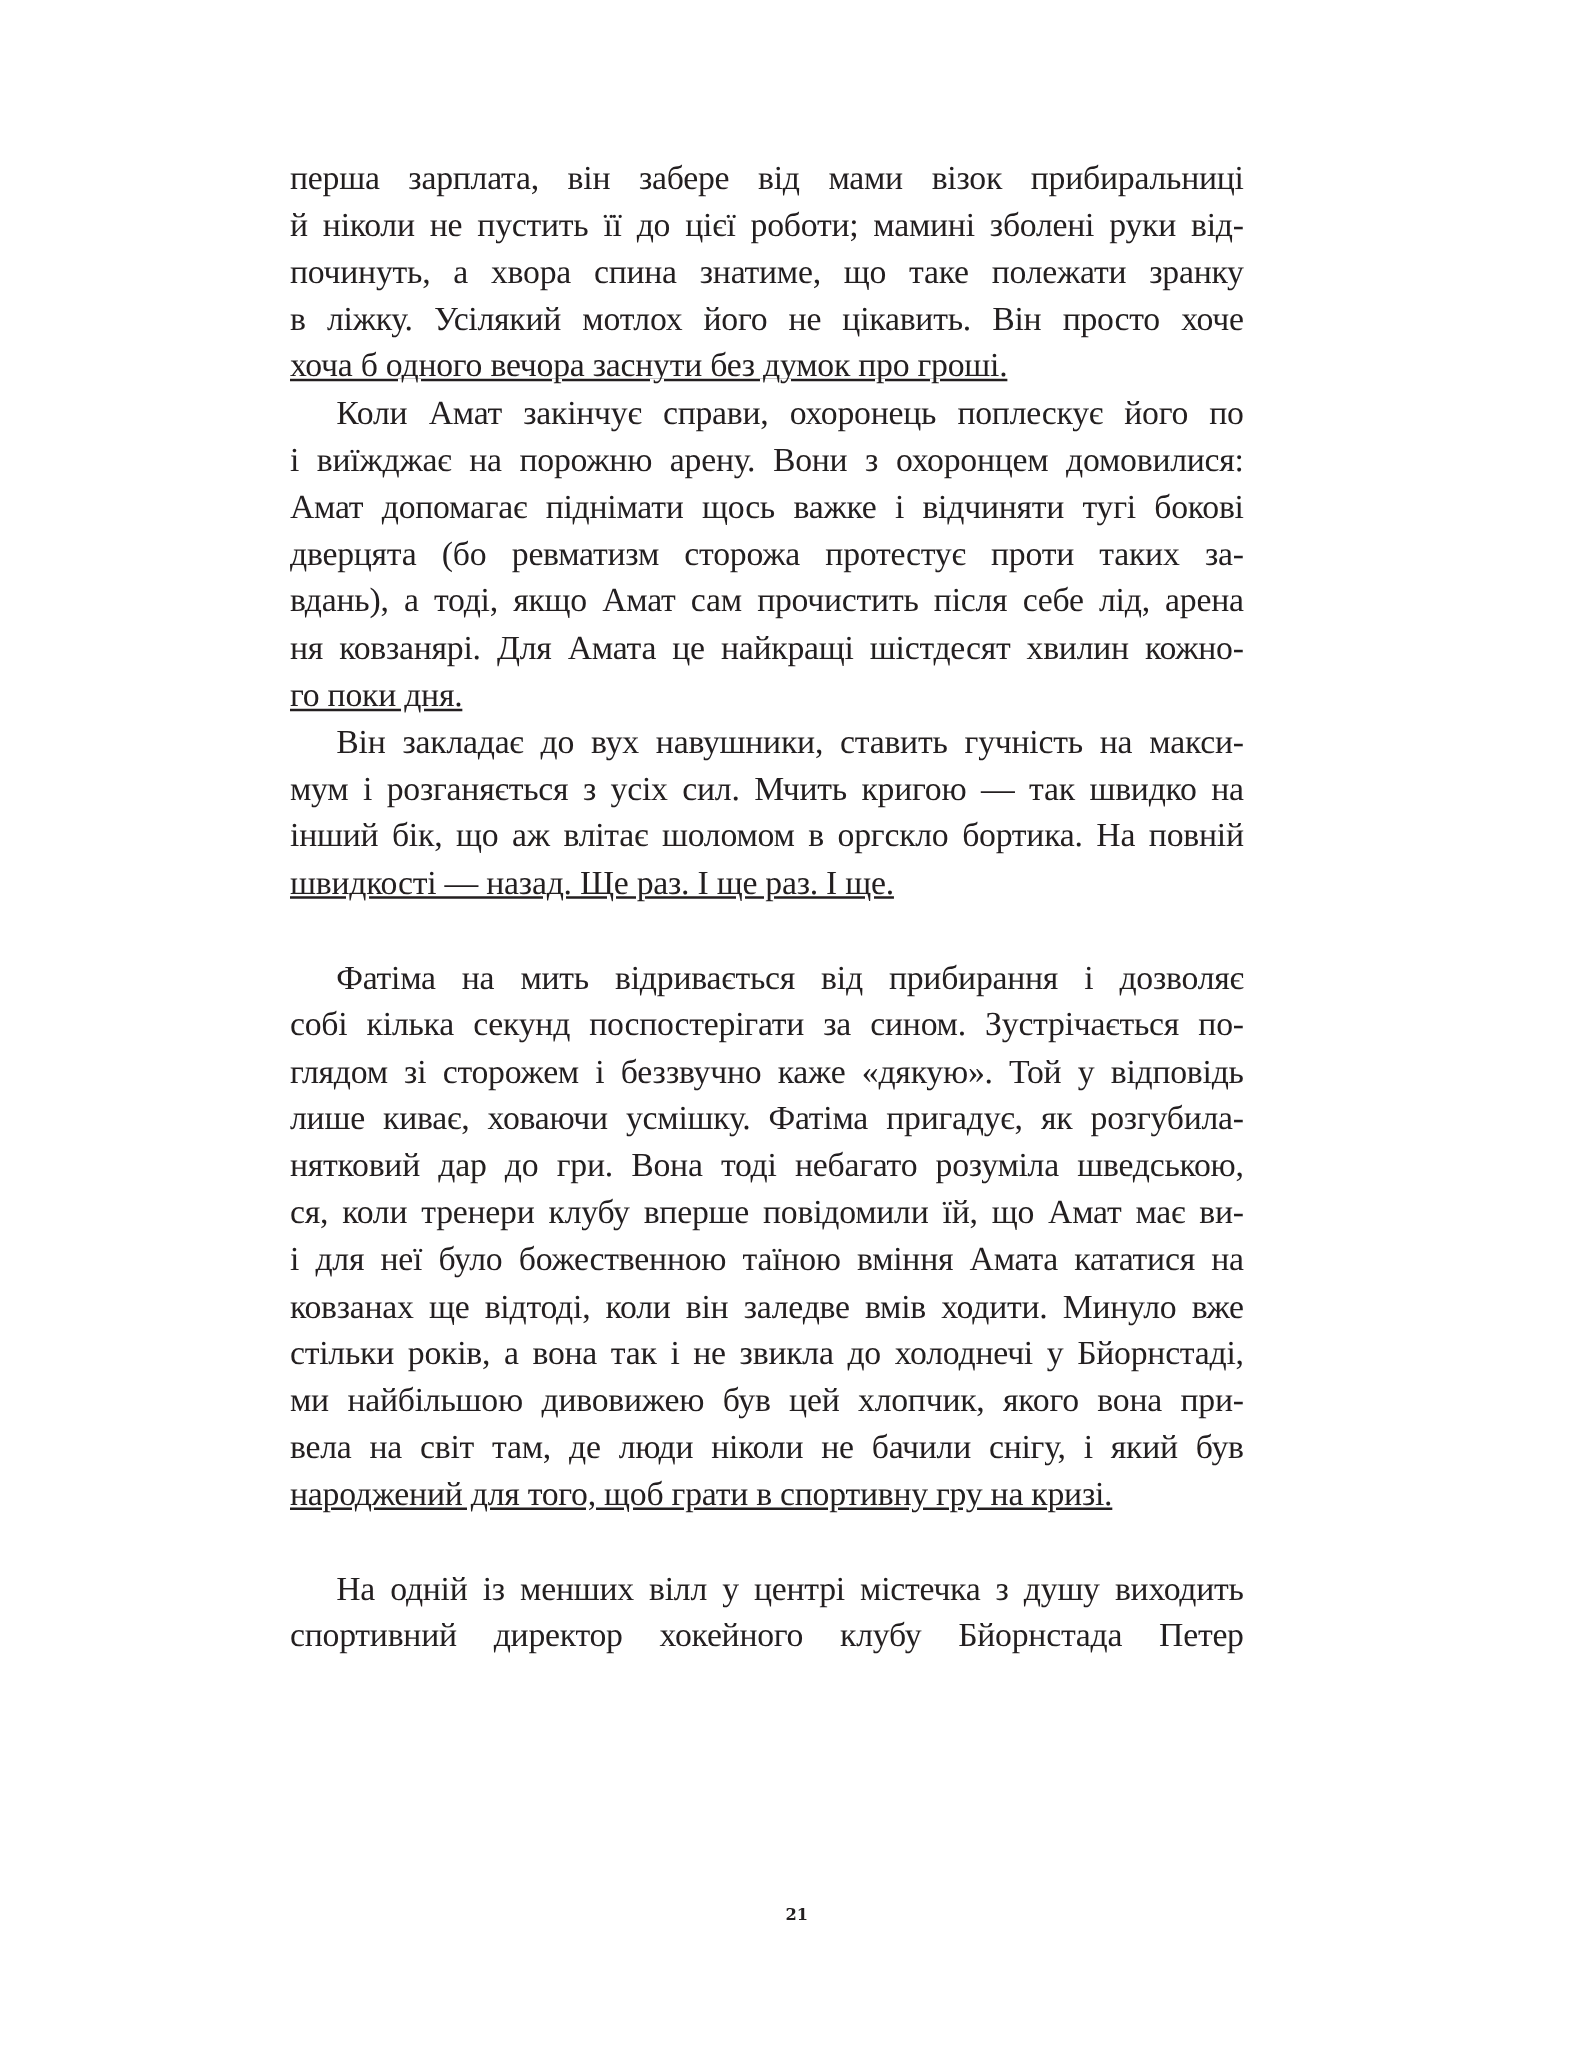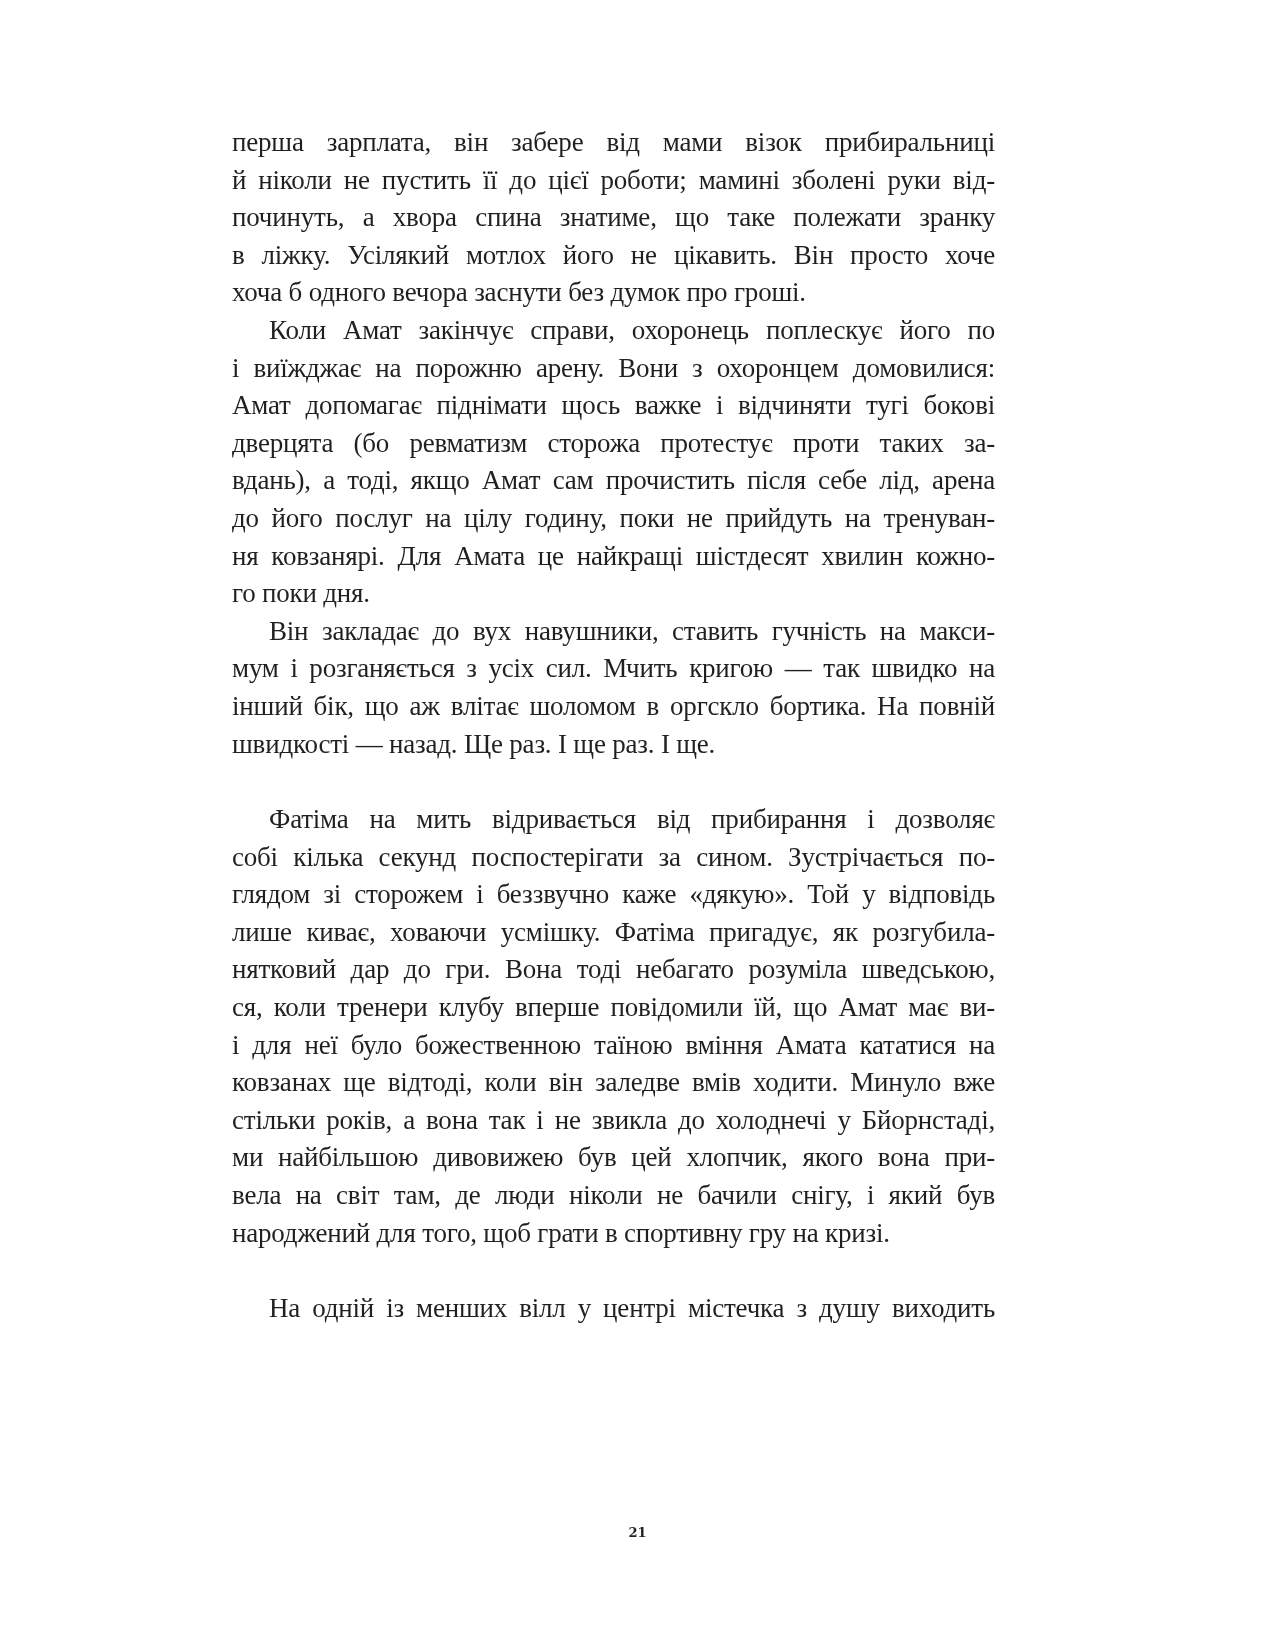--- a/index.html
+++ b/index.html
@@ -11,21 +11,21 @@
     font-size: 27px;
     line-height: 37.6px;
     height: 37.6px;
     color: #231f20;
     white-space: nowrap;
     text-align: justify;
     text-align-last: justify;
     letter-spacing: -0.2px;
   }
   .line.indent { padding-left: 37px; }
-  .line.last { text-align-last: left; }
+  .line.last { text-align-last: left; text-decoration: underline; }
   .gap { height: 38px; }
   .page-number {
     position: absolute; left: 0; width: 1275px; top: 1525px;
     text-align: center;
     font-family: "DejaVu Serif", serif; font-weight: bold; font-size: 13px; color: #231f20;
   }
 </style>
 </head>
 <body>
 
@@ -39,21 +39,20 @@
       <div class="line">в ліжку. Усілякий мотлох його не цікавить. Він просто хоче</div>
       <div class="line last">хоча б одного вечора заснути без думок про гроші.</div>
     </div>
 
     <div>
       <div class="line indent">Коли Амат закінчує справи, охоронець поплескує його по</div>
       <div class="line">і виїжджає на порожню арену. Вони з охоронцем домовилися:</div>
       <div class="line">Амат допомагає піднімати щось важке і відчиняти тугі бокові</div>
       <div class="line">дверцята (бо ревматизм сторожа протестує проти таких за-</div>
       <div class="line">вдань), а тоді, якщо Амат сам прочистить після себе лід, арена</div>
-      <div class="line">до його послуг на цілу годину, поки не прийдуть на тренуван-</div>
       <div class="line">ня ковзанярі. Для Амата це найкращі шістдесят хвилин кожно-</div>
       <div class="line last">го поки дня.</div>
     </div>
 
     <div>
       <div class="line indent">Він закладає до вух навушники, ставить гучність на макси-</div>
       <div class="line">мум і розганяється з усіх сил. Мчить кригою — так швидко на</div>
       <div class="line">інший бік, що аж влітає шоломом в оргскло бортика. На повній</div>
       <div class="line last">швидкості — назад. Ще раз. І ще раз. І ще.</div>
     </div>
@@ -72,18 +71,19 @@
       <div class="line">стільки років, а вона так і не звикла до холоднечі у Бйорнстаді,</div>
       <div class="line">ми найбільшою дивовижею був цей хлопчик, якого вона при-</div>
       <div class="line">вела на світ там, де люди ніколи не бачили снігу, і який був</div>
       <div class="line last">народжений для того, щоб грати в спортивну гру на кризі.</div>
     </div>
 
     <div class="gap"></div>
 
     <div>
       <div class="line indent">На одній із менших вілл у центрі містечка з душу виходить</div>
+      <div class="line">спортивний директор хокейного клубу Бйорнстада Петер</div>
     </div>
 
   </div>
 
   <div class="page-number">21</div>
 </div>
 
 </body></html>

